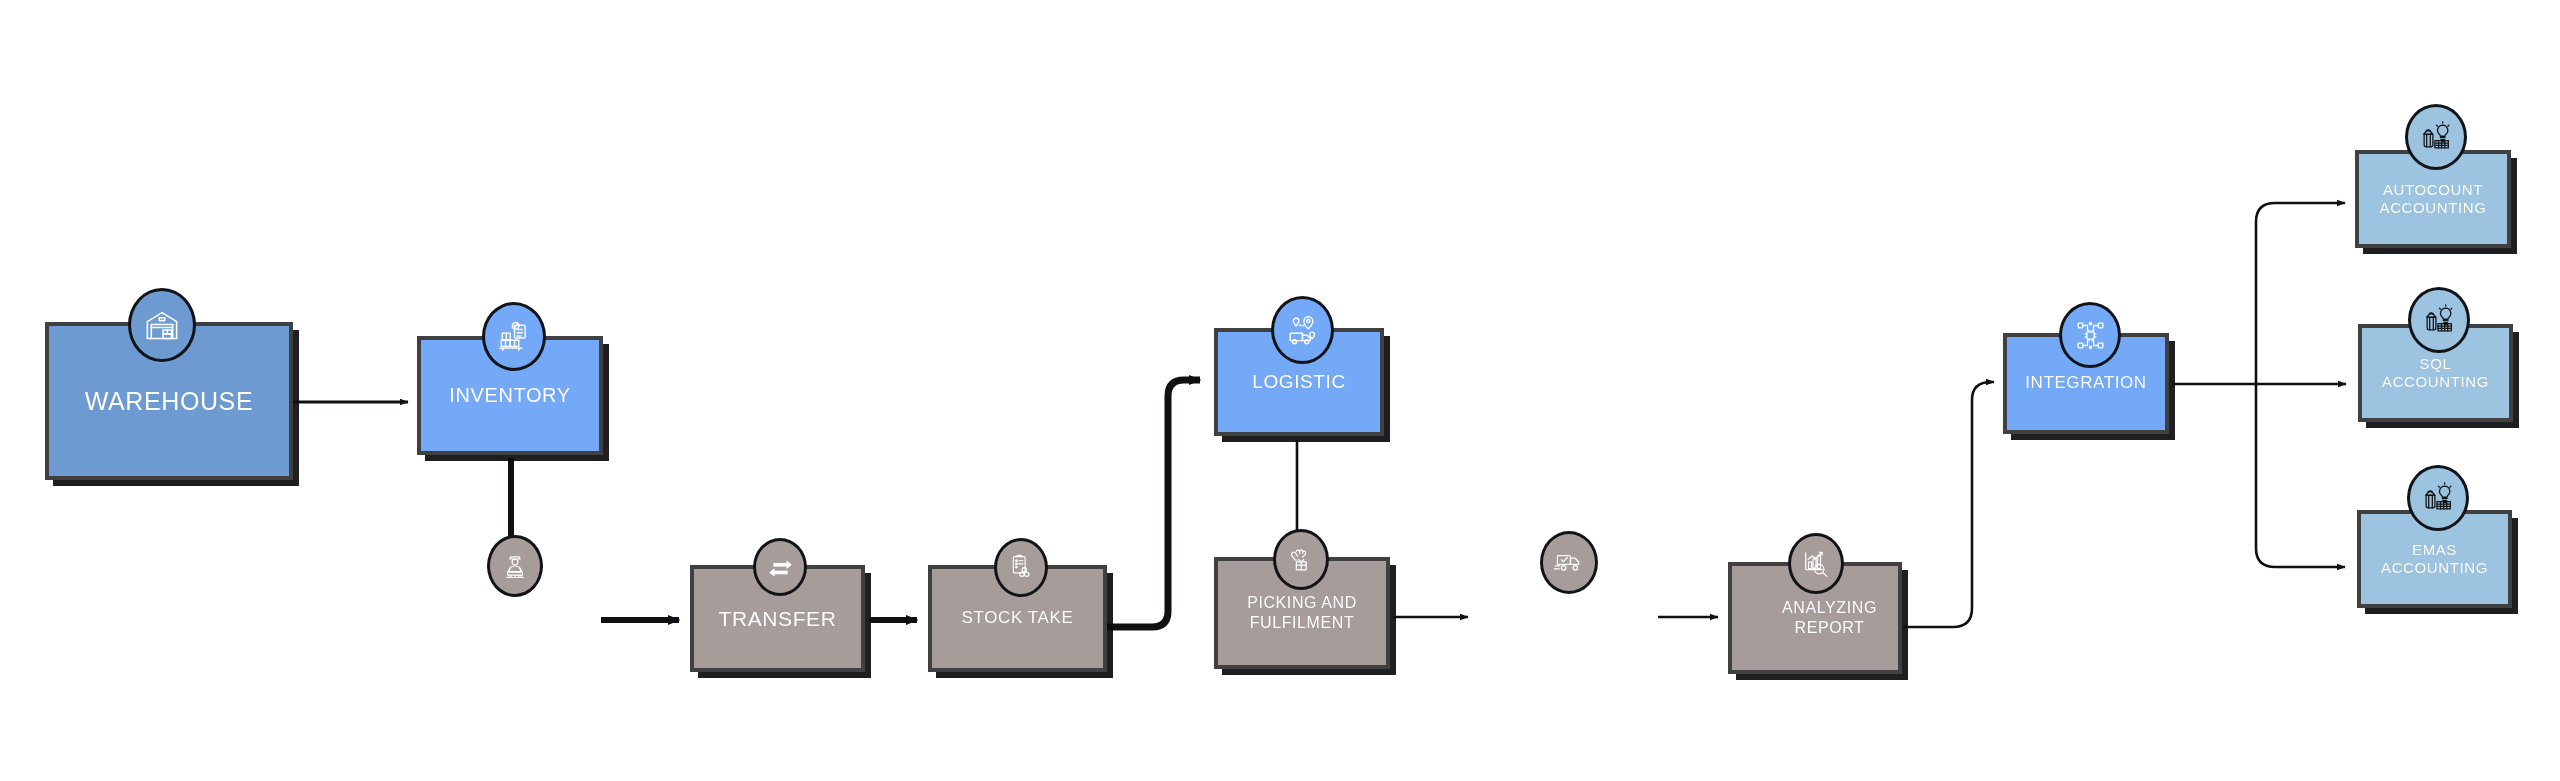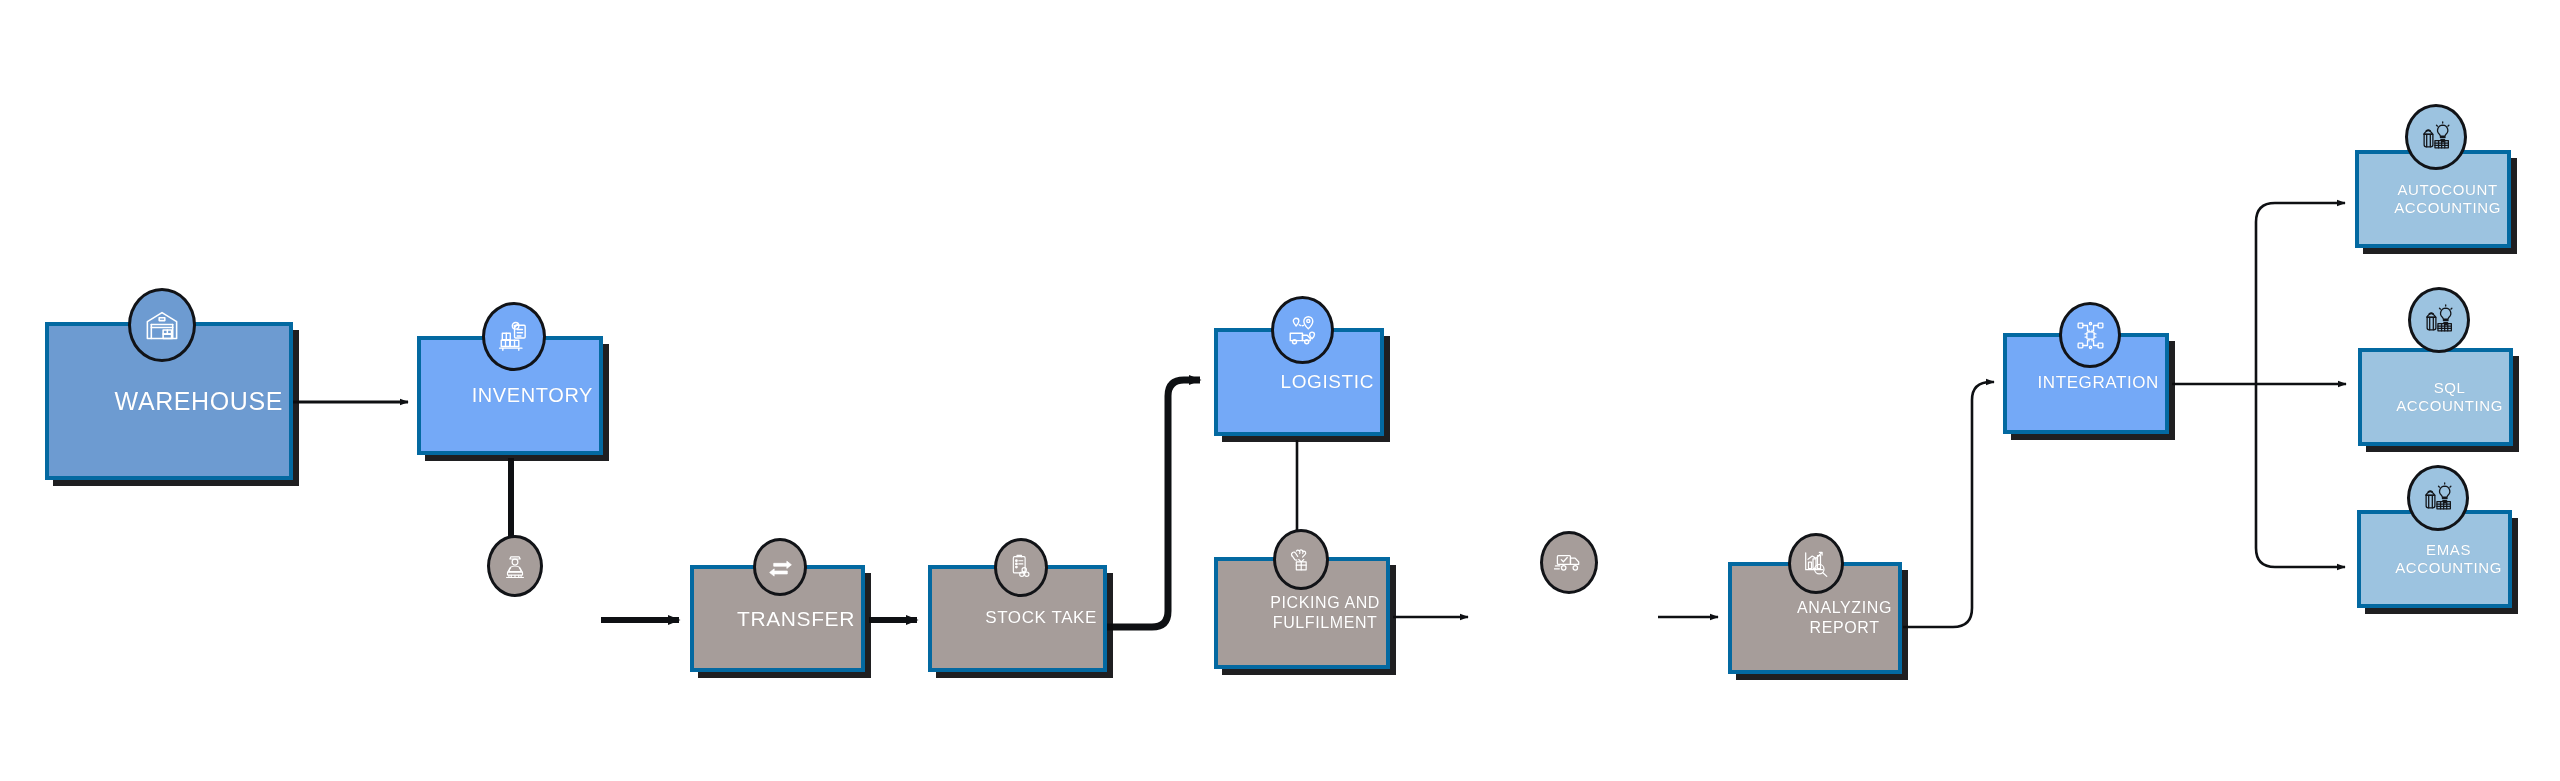--- a/index.html
+++ b/index.html
@@ -3,23 +3,23 @@
 <meta charset="utf-8">
 <style>
   html,body{margin:0;padding:0;background:#ffffff;}
   body{width:2560px;height:781px;font-family:"Liberation Sans",sans-serif;overflow:hidden;}
   #stage{position:relative;width:2560px;height:781px;background:#fff;}
 
   
   #wires{position:absolute;left:0;top:0;width:2560px;height:781px;pointer-events:none;}
 
   
-  .node{position:absolute;box-sizing:border-box;border:4px solid #0369a1;
+  .node{position:absolute;box-sizing:border-box;border:4px solid #404040;
         box-shadow:7px 7px 0 -1px rgba(12,12,14,.92);
-        display:flex;align-items:center;justify-content:flex-end;text-align:center;}
+        display:flex;align-items:center;justify-content:center;text-align:center;}
   .node .lbl{color:#ffffff;letter-spacing:.6px;line-height:1.22;
              font-weight:400;padding:0 6px;
              text-shadow:0 0 1px rgba(0,0,0,.12);}
 
   .blue-mid{background:#6d9bd1;}
   .blue-bright{background:#74a9f7;}
   .blue-light{background:#9cc3e0;}
   .grayish{background:#a69d9a;}
 
   
@@ -246,21 +246,21 @@
       <path d="M6 9.5 q2 -1.5 4 0"></path>
       <path d="M22 4 a5 5 0 0 1 3.2 8.8 q-0.9 0.8 -0.9 2 h-4.6 q0 -1.2 -0.9 -2 A5 5 0 0 1 22 4 z"></path>
       <path d="M19.8 16 h4.5 M20.2 18 h3.7 M21 20 h2.2"></path>
       <path d="M22 2 v-1.2 M17 5 l-1 -0.9 M27 5 l1 -0.9"></path>
       <rect x="14.5" y="19" width="13" height="7"></rect>
       <path d="M14.5 21.4 h13 M14.5 23.7 h13"></path>
       <path d="M18 19 v7 M21 19 v7 M24 19 v7"></path>
     </svg>
   </div>
 
-  <div class="node blue-light" style="left:2358px;top:348px;width:155px;height:98px;">
+  <div class="node blue-light" style="left:2358px;top:324px;width:155px;height:98px;">
     <span class="lbl" style="font-size:15px;">
       <span>SQL</span><br>
       <span>ACCOUNTING</span>
     </span>
   </div>
   <div class="badge b-light" style="left:2408px;top:287px;width:56px;height:60px;">
     <svg width="33" height="33" viewBox="0 0 32 32" fill="none" stroke="#14161a" stroke-width="1.25" stroke-linejoin="round" stroke-linecap="round">
       <path d="M5 11 q3 -3.6 6 0 l1.4 1.8 H3.6 z"></path>
       <path d="M4 13 h8.5 v10 q0 2 -2 2 H6 q-2 0 -2 -2 z"></path>
       <path d="M6.5 13 v12 M10 13 v12"></path>

